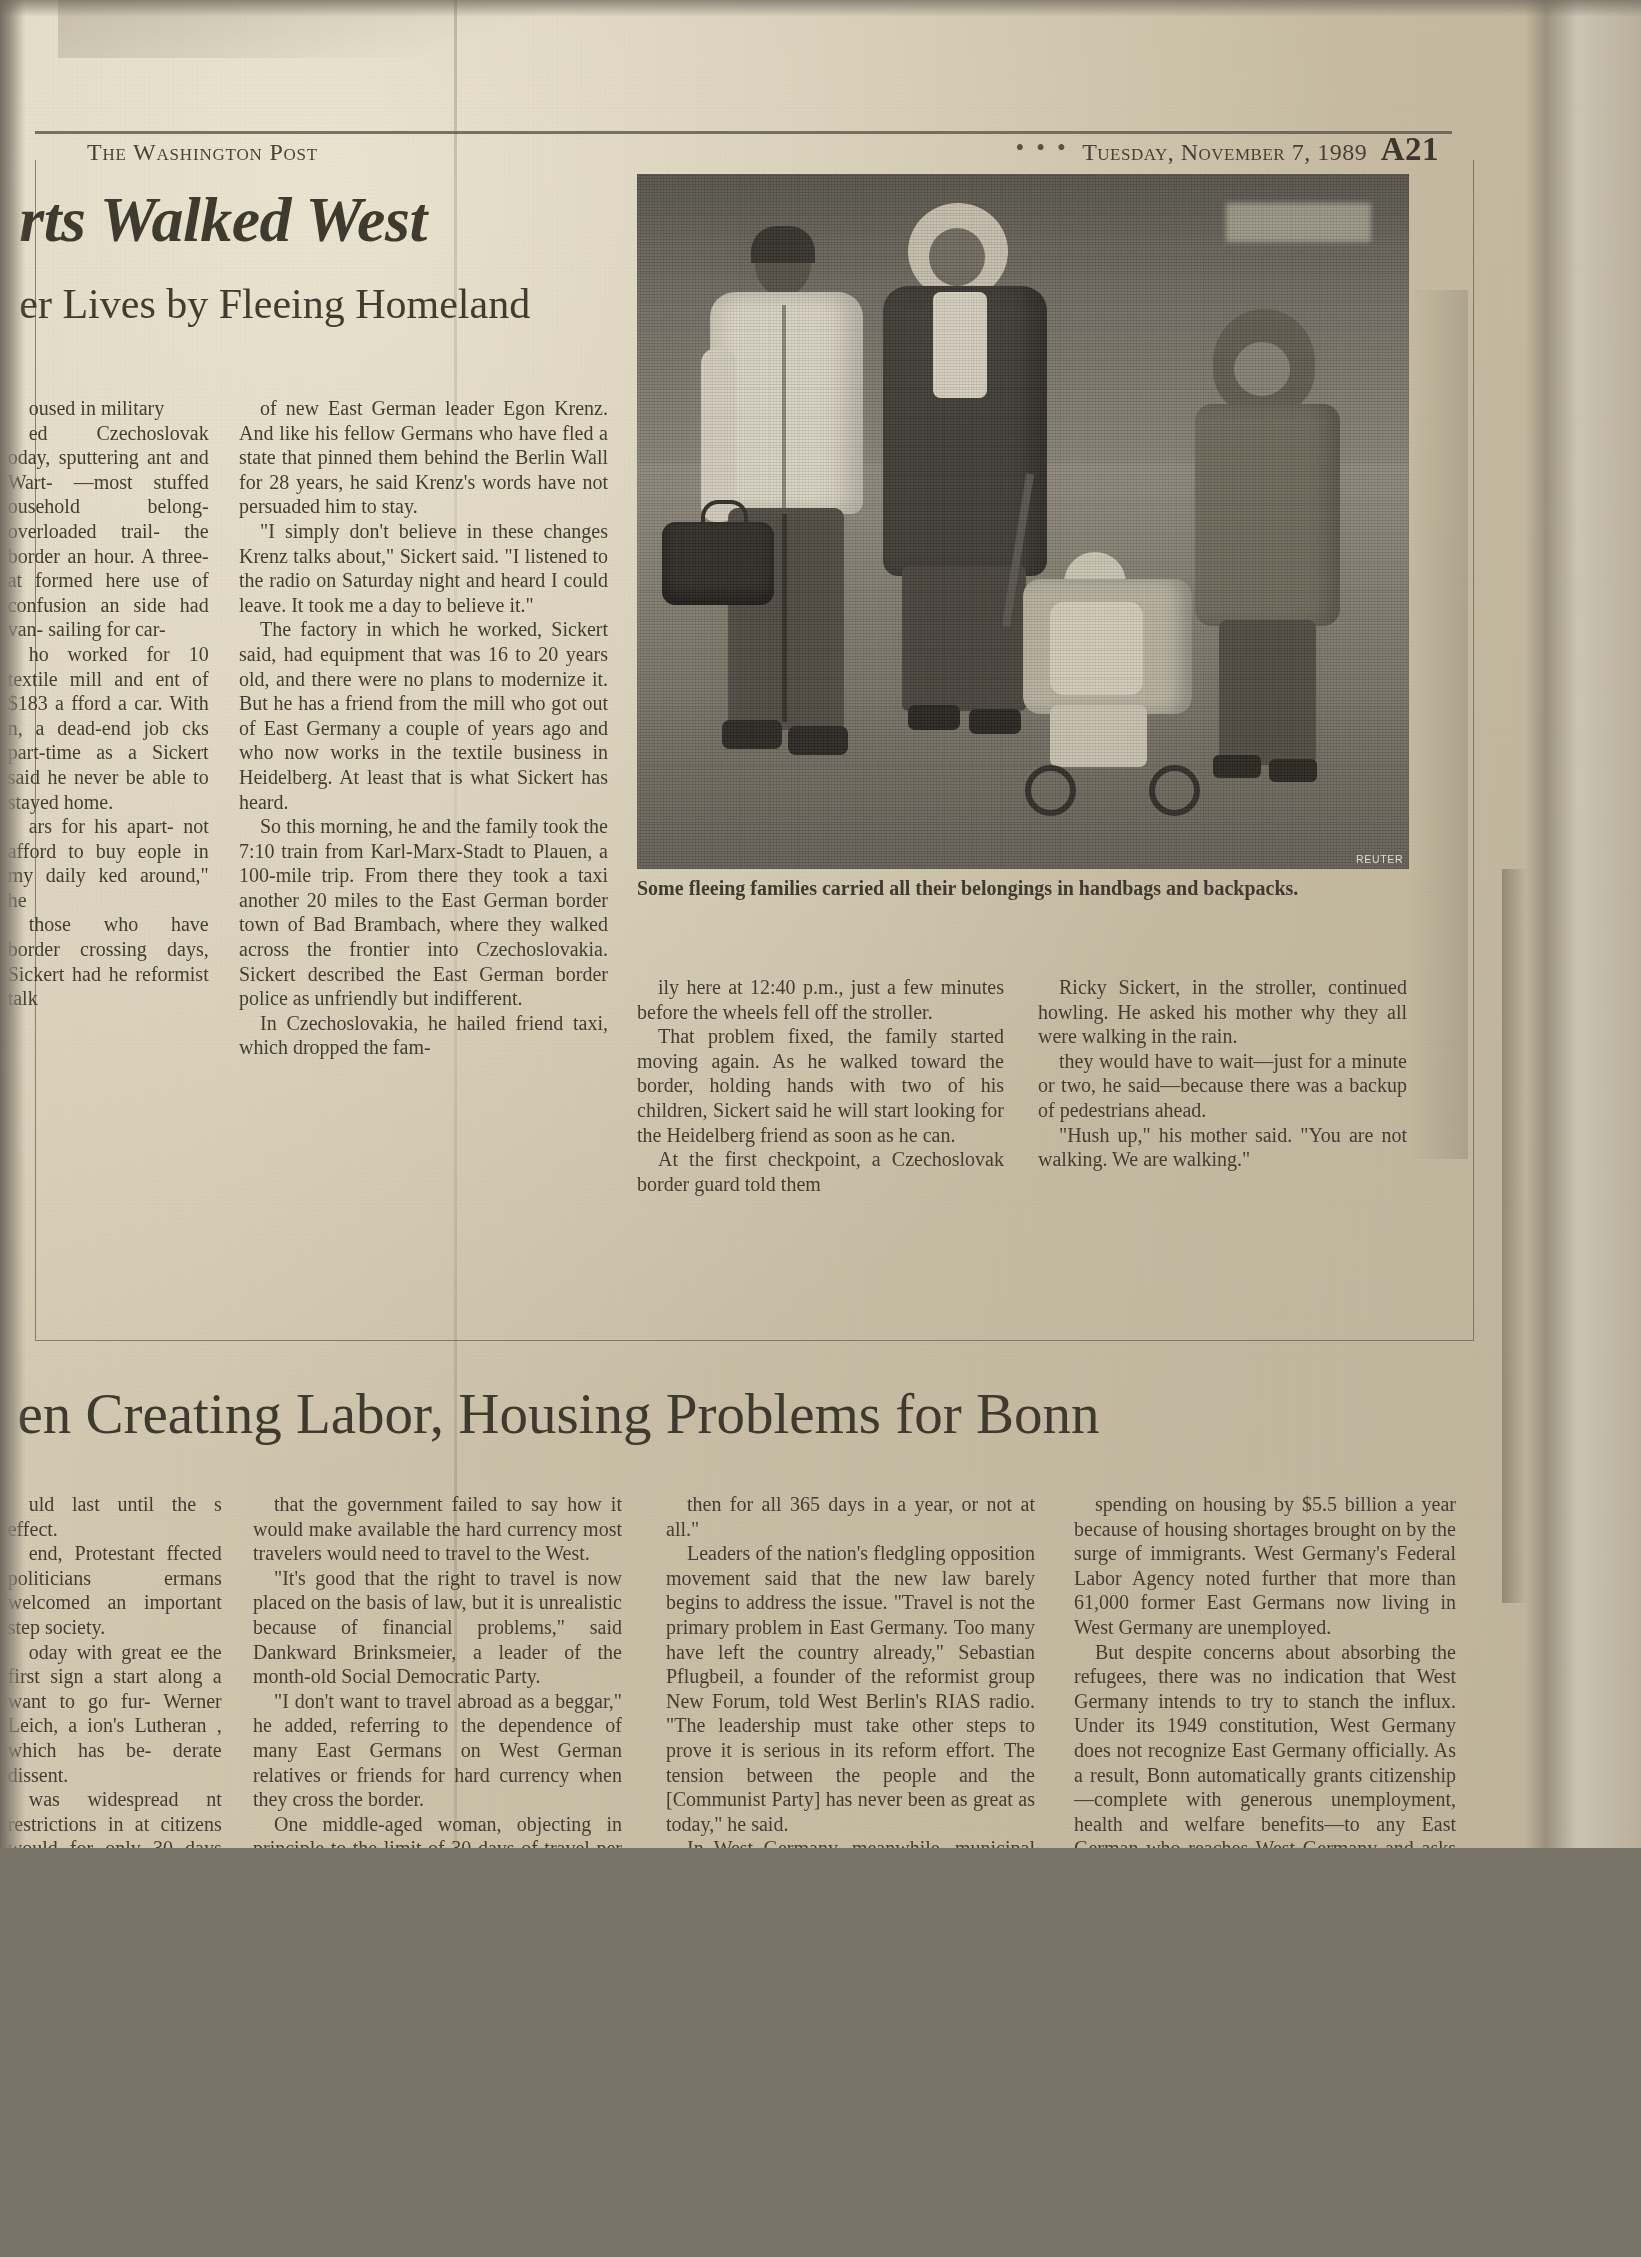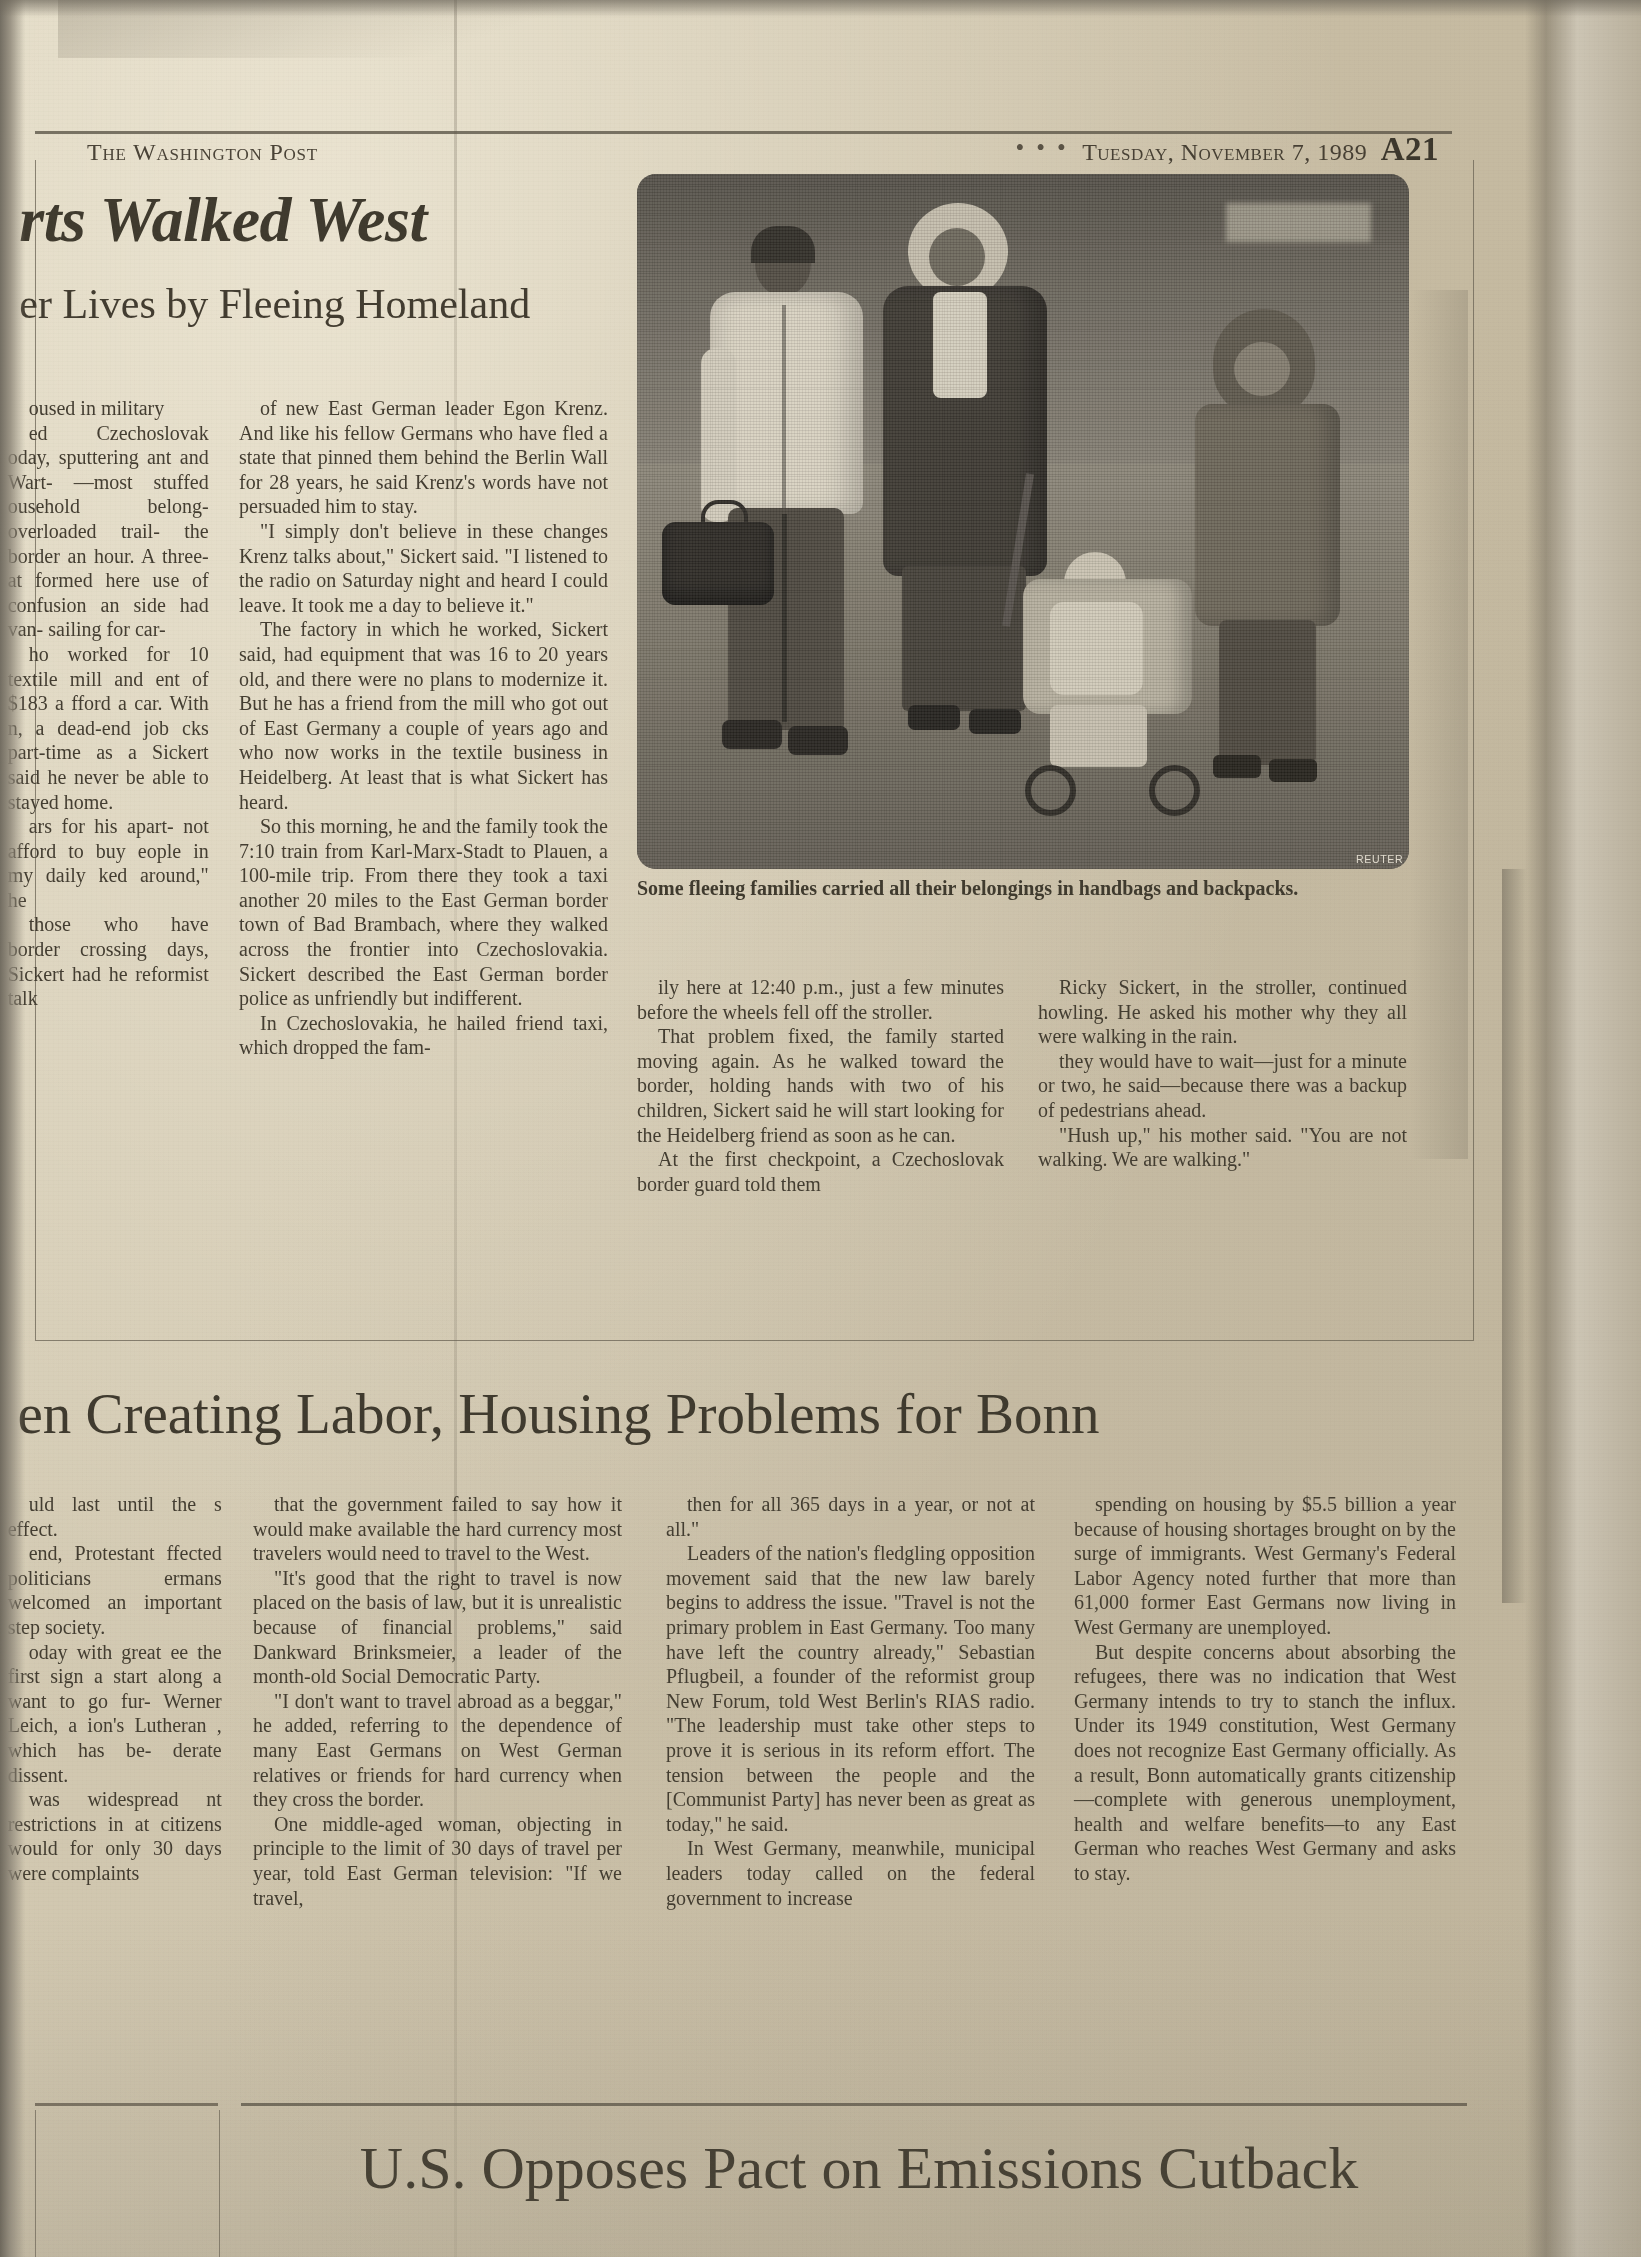--- a/index.html
+++ b/index.html
@@ -9,21 +9,21 @@
   }
   body {
     width: 1641px;
     height: 2257px;
     overflow: hidden;
     font-family: "Liberation Serif", serif;
   }
   .page {
     position: relative;
     width: 1641px;
-    height: 2257px;
+    height: 1848px;
     background: #cfc5ae;
     background-image:
       radial-gradient(ellipse at 20% 10%, rgba(255,250,235,0.55), rgba(255,250,235,0) 55%),
       radial-gradient(ellipse at 75% 75%, rgba(190,180,158,0.45), rgba(190,180,158,0) 60%),
       linear-gradient(100deg, #d6cdb6 0%, #cdc3ab 35%, #c8bda4 62%, #bfb49a 100%);
     overflow: hidden;
   }
   
   .scan-left-edge {
     position: absolute; left: 0; top: 0; width: 25px; height: 2257px;
@@ -112,21 +112,20 @@
   .a1c2 { left: 239px; top: 396px; width: 369px; }
   .a1c3 { left: 637px; top: 975px; width: 367px; }
   .a1c4 { left: 1038px; top: 975px; width: 369px; }
   
   .photo {
     position: absolute; left: 637px; top: 174px; width: 772px; height: 695px;
     background:
       linear-gradient(180deg, #6f6a60 0%, #7b7568 8%, #8b8578 30%, #7e786b 60%, #6e6860 100%);
     overflow: hidden;
     filter: contrast(.95);
-    border-radius: 19px;
   }
   .photo-grain {
     position: absolute; inset: 0;
     background-image:
       repeating-linear-gradient(0deg, rgba(0,0,0,0.10) 0px, rgba(0,0,0,0.10) 1px, rgba(255,255,255,0.05) 1px, rgba(255,255,255,0.05) 2.9px),
       repeating-linear-gradient(90deg, rgba(0,0,0,0.07) 0px, rgba(0,0,0,0.07) 1px, rgba(255,255,255,0.04) 1px, rgba(255,255,255,0.04) 2.9px);
     opacity: .8;
   }
   .ph-bg-blur {
     position: absolute; left: 0; top: 0; width: 772px; height: 309px;

